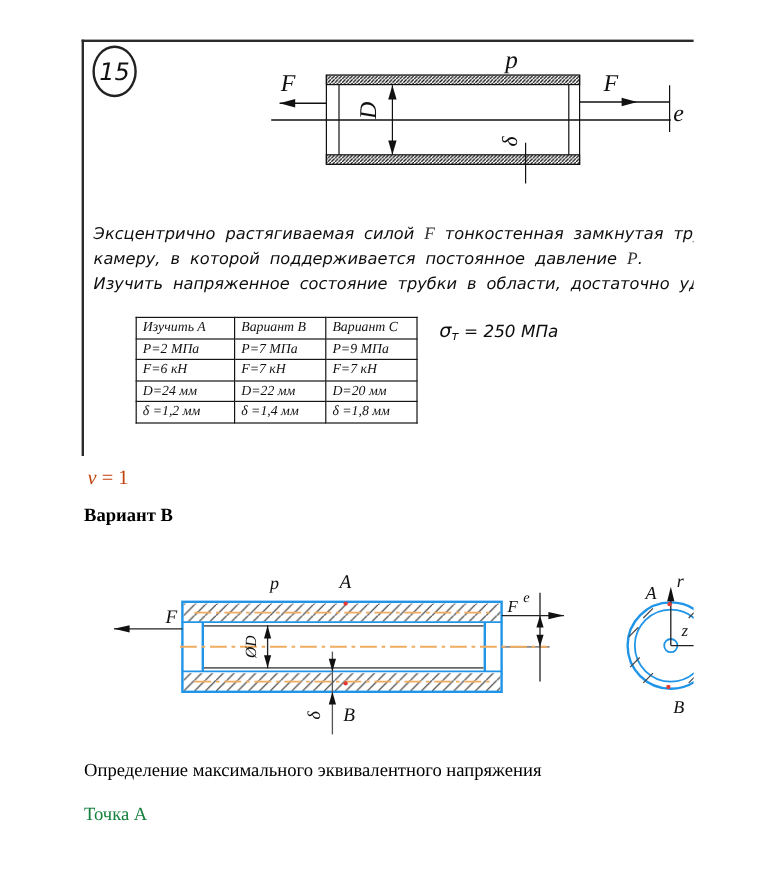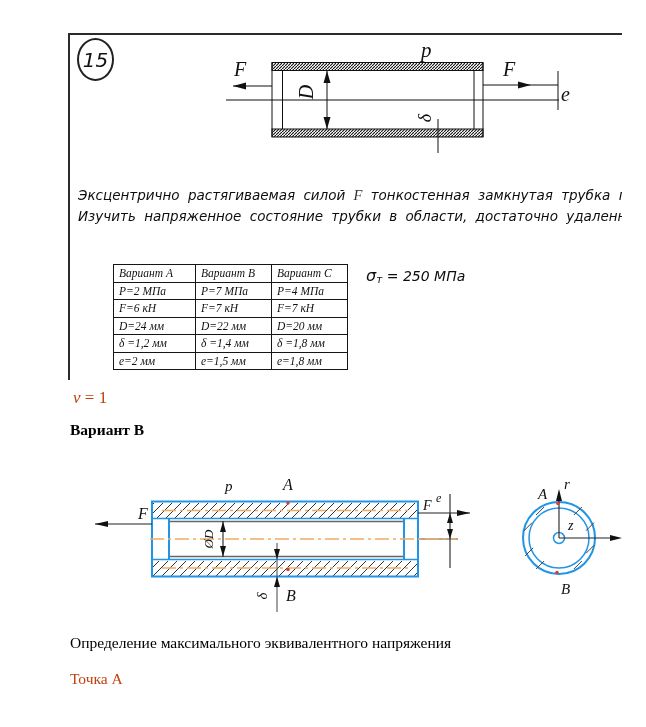--- a/index.html
+++ b/index.html
@@ -1,17 +1,17 @@
 <!DOCTYPE html>
 <html><head>
 <meta charset="utf-8">
 <style>
   html,body{margin:0;padding:0;background:#fff;}
   #page{position:relative;width:578px;height:727px;background:#ffffff;overflow:hidden;
-        font-family:"Liberation Serif",serif;color:#111;padding-left:44px;}
+        font-family:"Liberation Serif",serif;color:#111;}
   .abs{position:absolute;}
   
   #gutter{left:639px;top:0;width:7px;height:727px;background:#ececec;border-left:1px solid #cfcfcf;}
   
   #frame{left:68px;top:33px;width:561px;height:345px;
          border-top:2px solid #2b2b2b;border-left:2px solid #2b2b2b;border-right:2px solid #2b2b2b;}
   
   #pnum{left:77px;top:38px;width:33px;height:39px;border:2px solid #222;border-radius:50%;
         display:flex;align-items:center;justify-content:center;
         font-family:"DejaVu Sans",sans-serif;font-style:italic;font-size:20px;color:#111;}
@@ -32,21 +32,21 @@
             line-height:20px;color:#0d0d0d;}
   #material .l2{margin-top:7px;font-size:14px;margin-left:16px;}
   #material .sig{font-size:16px;} #material .sigsub{font-size:10.5px;vertical-align:-2px;}
   
   #nu{left:73px;top:388px;font-size:17px;color:#c2410c;}
   #nu .nusym{font-style:italic;}
   
   #variant-h{left:70px;top:421px;font-weight:bold;font-size:15.5px;color:#000;}
   
   #concl1{left:70px;top:634px;font-size:15.5px;color:#000;}
-  #concl2{left:70px;top:670px;font-size:15.5px;color:#c2410c;}
+  #concl2{left:70px;top:670px;font-size:15.5px;color:#15803d;}
   svg text{font-family:"Liberation Serif",serif;font-style:italic;fill:#111;stroke:none;}
 </style>
 </head>
 <body>
 
 <div id="page">
 
   <div id="gutter" class="abs"></div>
   <div id="frame" class="abs"></div>
   <div id="pnum" class="abs">
@@ -168,55 +168,51 @@
       <text x="564" y="489">r</text>
       <text x="626" y="534">t</text>
       <text x="568" y="530" font-size="14">z</text>
       <text x="538" y="499">A</text>
       <text x="561" y="594">B</text>
     </g>
   </svg>
 
   <div id="statement" class="abs">
     <div class="line"><span>Эксцентрично растягиваемая силой </span><span class="var-sym">F</span><span> тонкостенная замкнутая трубка помещена в</span></div>
+    <div class="line"><span>камеру, в которой поддерживается постоянное давление </span><span class="var-sym">P</span><span>.</span></div>
     <div class="line"><span>Изучить напряженное состояние трубки в области, достаточно удаленной от ее концов.</span></div>
   </div>
 
   <table id="vtable" class="abs">
     <tbody>
         <tr>
-      <td class="c0">Вариант А</td>
+      <td class="c0">Изучить А</td>
       <td class="c1">Вариант В</td>
       <td class="c2">Вариант С</td>
     </tr>
     <tr>
       <td>P=2 МПа</td>
       <td>P=7 МПа</td>
-      <td>P=4 МПа</td>
+      <td>P=9 МПа</td>
     </tr>
     <tr>
       <td>F=6 кН</td>
       <td>F=7 кН</td>
       <td>F=7 кН</td>
     </tr>
     <tr>
       <td>D=24 мм</td>
       <td>D=22 мм</td>
       <td>D=20 мм</td>
     </tr>
     <tr>
       <td>δ =1,2 мм</td>
       <td>δ =1,4 мм</td>
       <td>δ =1,8 мм</td>
     </tr>
-    <tr>
-      <td>e=2 мм</td>
-      <td>e=1,5 мм</td>
-      <td>e=1,8 мм</td>
-    </tr>
   </tbody>
     </table>
 
   <div id="material" class="abs">
     <div class="l2"><span class="sig">σ</span><span class="sigsub">т</span><span> = 250 МПа</span></div>
   </div>
 
   <div id="nu" class="abs"><span class="nusym">ν</span><span> = 1</span></div>
 
   <div id="variant-h" class="abs">Вариант В</div>

